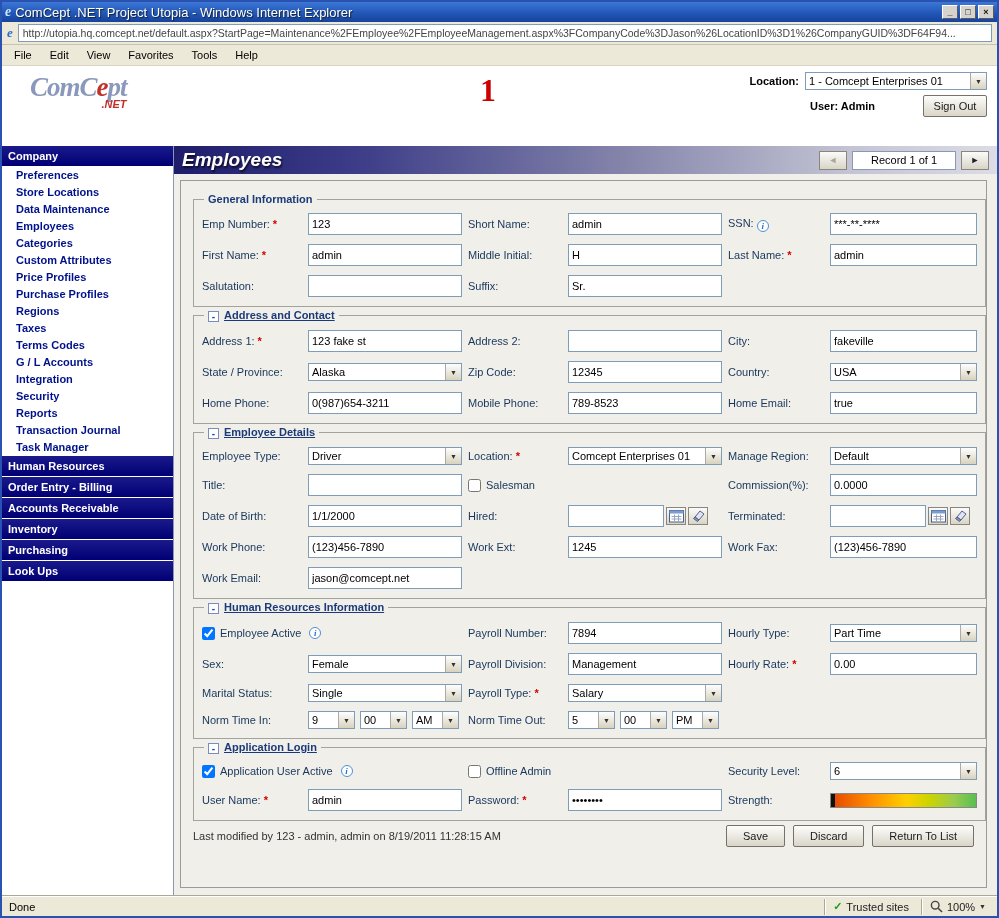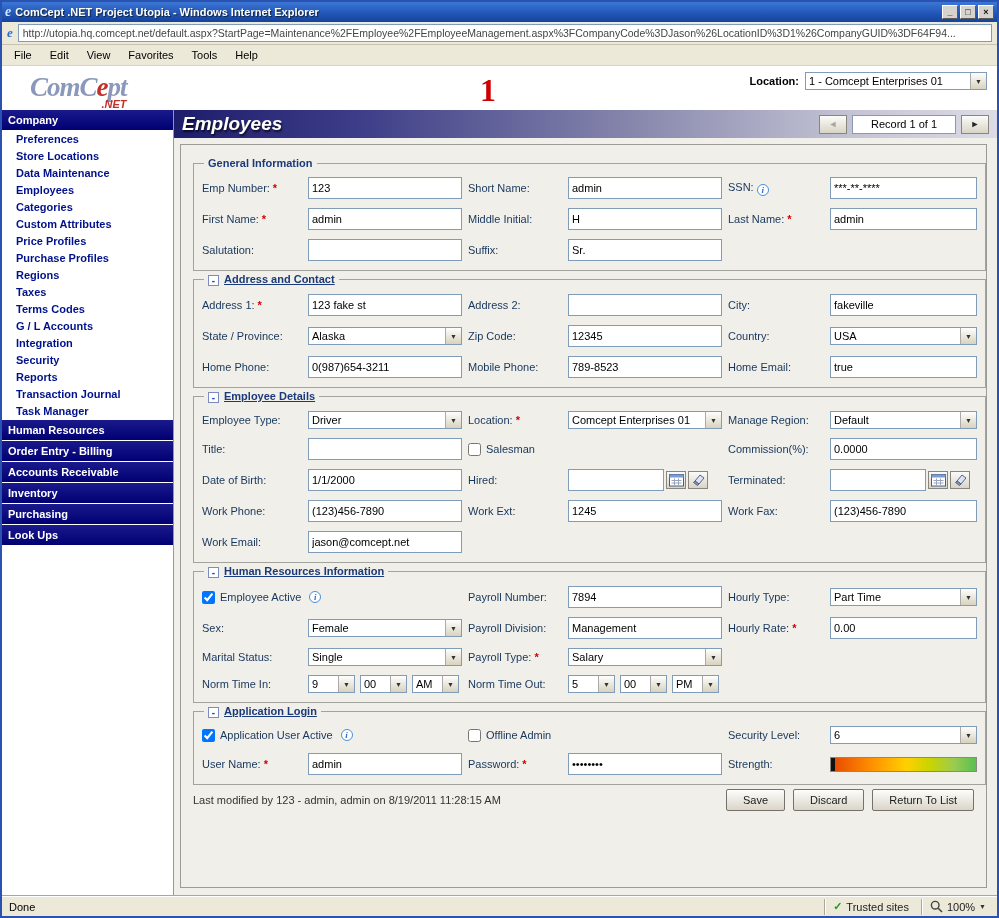--- a/index.html
+++ b/index.html
@@ -2,35 +2,35 @@
 <html><head>
 <meta charset="utf-8">
 <style>
   * { margin:0; padding:0; box-sizing:border-box; }
   body { width:999px; height:918px; font-family:"Liberation Sans", sans-serif; font-size:11px; background:#ece9d8; overflow:hidden; }
   .window { width:999px; height:918px; display:flex; flex-direction:column; border:2px solid #2a52b0; background:#ece9d8; }
 
   
   .titlebar { height:20px; background:linear-gradient(180deg,#3d77d6 0%,#2257b8 55%,#16439c 100%); display:flex; align-items:center; padding:0 3px; gap:4px; flex:0 0 auto; }
   .ie-icon { color:#cfe6ff; font-family:"Liberation Serif",serif; font-style:italic; font-weight:bold; font-size:14px; line-height:14px; }
-  .title-text { color:#fff; font-weight:bold; font-size:11px; text-shadow:1px 1px 1px #123; }
+  .title-text { color:#fff; font-weight:normal; font-size:13px; text-shadow:1px 1px 1px #123; }
   .win-btns { margin-left:auto; display:flex; gap:2px; }
   .wbtn { width:16px; height:14px; background:#d6d3ce; border:1px solid; border-color:#fff #5a5a5a #5a5a5a #fff; font-size:9px; line-height:12px; text-align:center; font-weight:bold; color:#111; cursor:default; }
 
   
   .addressbar { height:23px; background:#ece9d8; border-bottom:1px solid #c6c3b2; display:flex; align-items:center; padding:0 5px; gap:5px; flex:0 0 auto; }
   .page-icon { color:#2f6fd0; font-family:"Liberation Serif",serif; font-style:italic; font-weight:bold; font-size:13px; }
   .url-input { flex:1; height:18px; border:1px solid #7F9DB9; background:#fff; font-family:"Liberation Sans",sans-serif; font-size:10.5px; color:#444; padding:0 4px; }
 
   
   .menubar { height:21px; background:#ece9d8; display:flex; align-items:center; padding:0 4px; gap:2px; border-bottom:1px solid #d8d5c4; flex:0 0 auto; }
   .menu-item { padding:2px 8px; color:#000; cursor:default; }
 
   
-  .header { height:44px; background:#fff; position:relative; display:flex; flex:0 0 auto; }
+  .header { height:80px; background:#fff; position:relative; display:flex; flex:0 0 auto; }
   .logo { position:absolute; left:28px; top:8px; line-height:1; }
   .logo-main { font-family:"Liberation Serif",serif; font-style:italic; font-weight:bold; font-size:27px; color:#8a98bb; letter-spacing:-1px; }
   .logo-e { color:#c2302a; }
   .logo-net { display:block; text-align:right; color:#c2302a; font-weight:bold; font-size:11px; margin-top:-2px; font-style:italic; }
   .page-marker { position:absolute; left:478px; top:6px; color:#cc0000; font-family:"Liberation Serif",serif; font-weight:bold; font-size:32px; }
   .header-right { margin-left:auto; display:flex; flex-direction:column; align-items:flex-end; padding:6px 10px 0 0; gap:5px; }
   .loc-row { display:flex; align-items:center; gap:6px; }
   .loc-label { font-weight:bold; color:#000; }
   .loc-select { width:182px; }
   .user-row { display:flex; align-items:center; gap:48px; }
@@ -129,20 +129,24 @@
     <div class="page-marker">1</div>
     <div class="header-right">
       <div class="loc-row">
         <span class="loc-label">Location:</span>
         <div class="fselect loc-select">
           <span class="sel-text">1 - Comcept Enterprises 01</span>
           <span class="sel-btn">
               <i>▼</i>
             </span>
         </div>
+      </div>
+      <div class="user-row">
+        <span class="user-text"><span>User:</span> <span>Admin</span></span>
+        <button class="btn signout">Sign Out</button>
       </div>
     </div>
   </div>
 
   <div class="bodyrow">
 
     <div class="sidebar">
       <div class="side-header">Company</div>
       <div class="side-item">Preferences</div>
       <div class="side-item">Store Locations</div>

